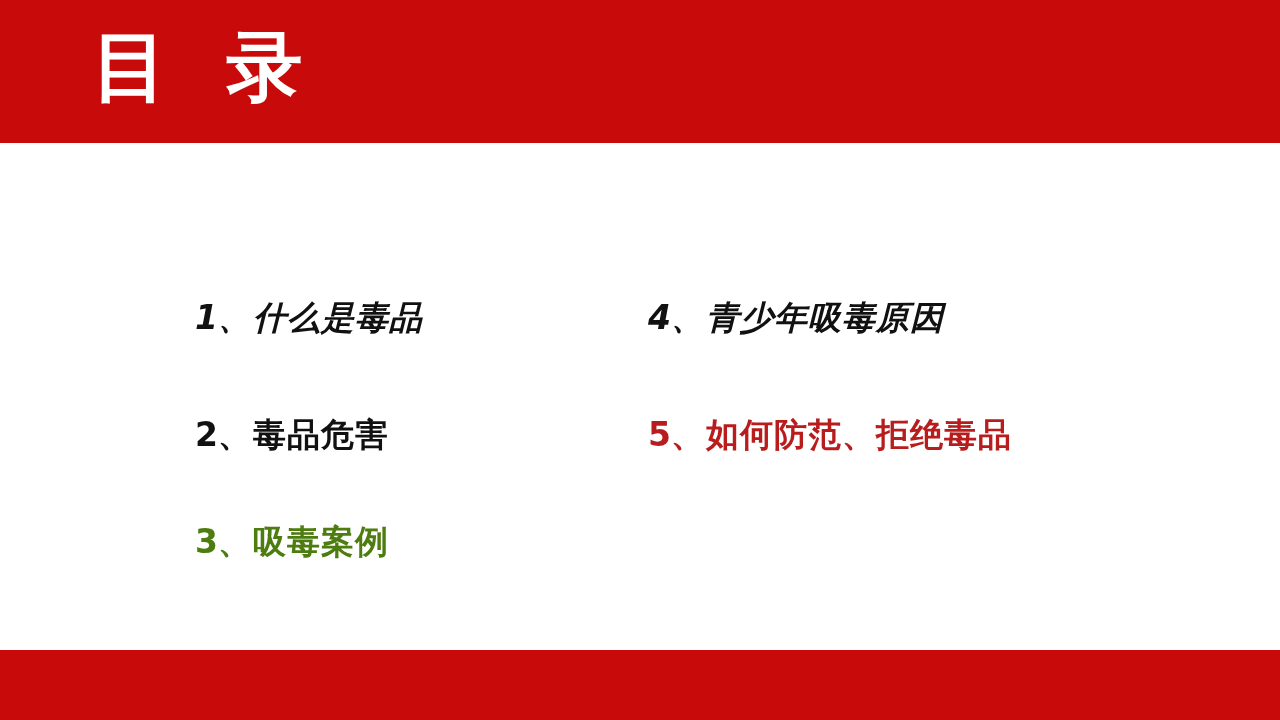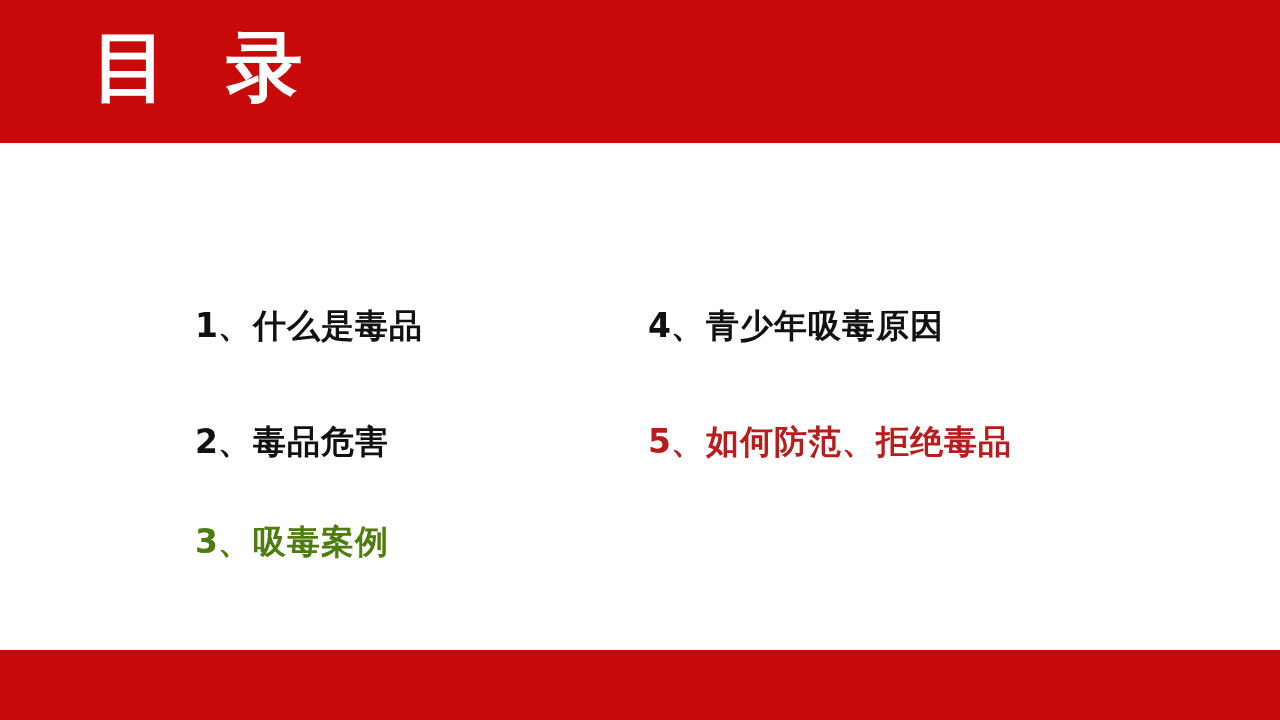--- a/index.html
+++ b/index.html
@@ -86,22 +86,22 @@
 
   .toc-item {
     position: absolute;
     font-family: "DejaVu Sans", "Liberation Sans", sans-serif;
     font-size: 33px;
     font-weight: 700;
     color: #111111;
     line-height: 40px;
     white-space: nowrap;
   }
-  .toc-item.row1 { top: 163px; }
-  .toc-item.row2 { top: 279px; }
+  .toc-item.row1 { top: 155px; font-style: italic; }
+  .toc-item.row2 { top: 272px; }
   .toc-item.row3 { top: 379px; }
 
   .toc-num {
     letter-spacing: 0px;
   }
   .toc-sep {
     letter-spacing: 0px;
     padding-right: 2px;
   }
   .toc-text {

